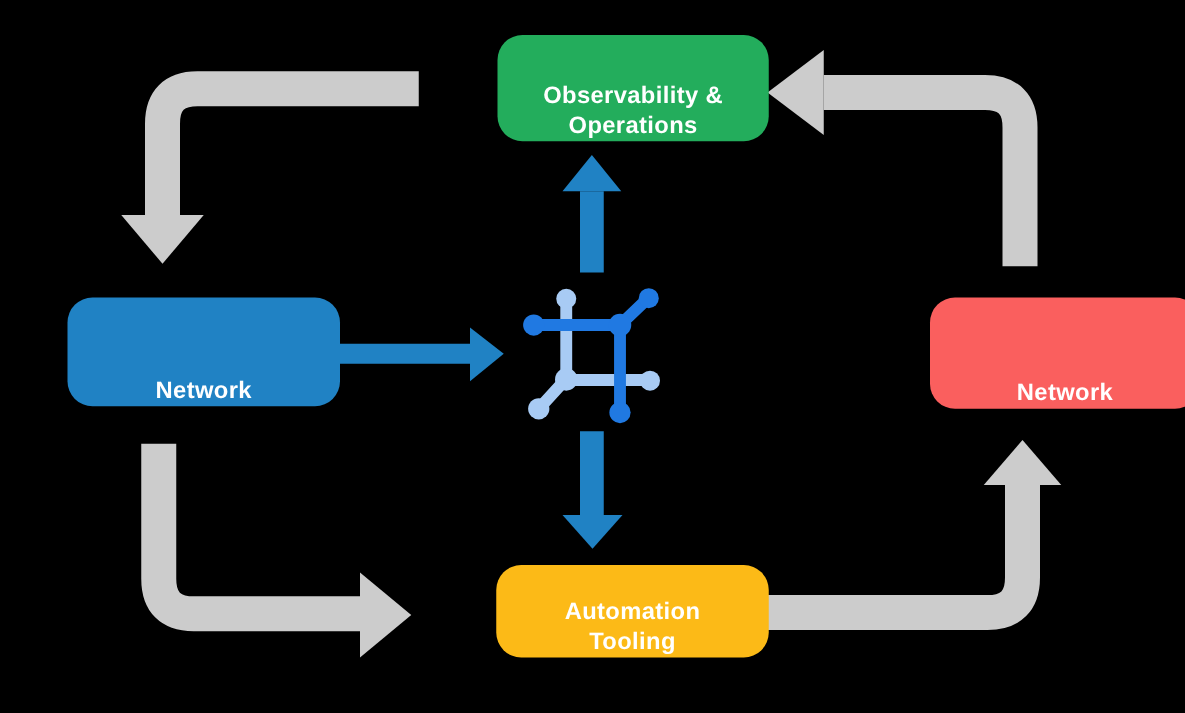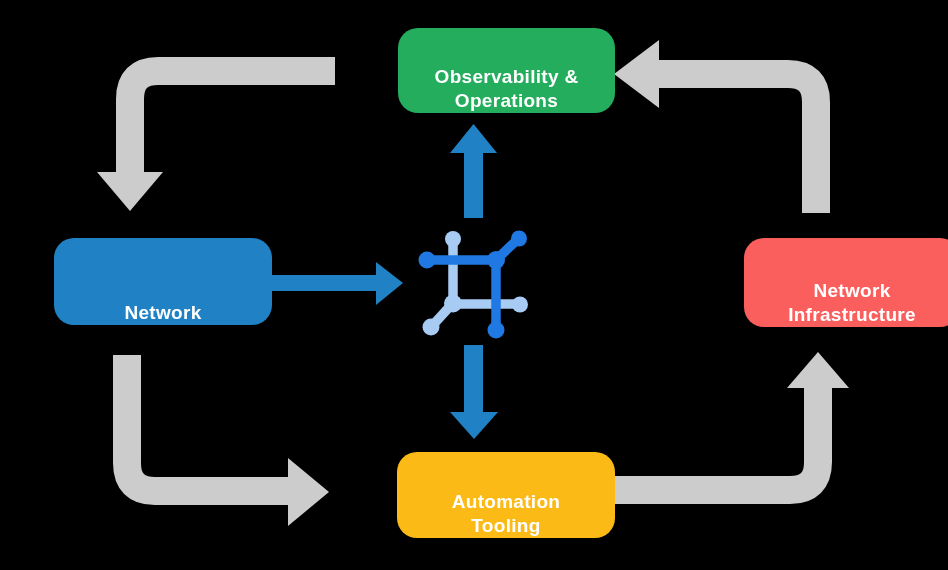--- a/index.html
+++ b/index.html
@@ -20,21 +20,21 @@
   .i-dark-dot{fill:var(--icon-dark);}
   .node-box{
     position:absolute;border-radius:20px;
     display:flex;flex-direction:column;align-items:center;justify-content:flex-end;
     color:var(--text,#fff);font-size:19px;font-weight:600;letter-spacing:.3px;
     line-height:24px;text-align:center;margin-left:32px;
   }
   .box-observability{left:366px;top:28px;width:217px;height:85px;background:var(--observability);}
   .box-operations{left:22px;top:238px;width:218px;height:87px;background:var(--operations);}
   .box-infrastructure{left:712px;top:238px;width:216px;height:89px;background:var(--infrastructure);}
-  .box-automation{left:365px;top:452px;width:218px;height:86px;background:var(--automation);}
+  .box-automation{left:365px;top:452px;width:218px;height:74px;background:var(--automation);}
 </style>
 </head>
 <body>
 
 <div id="stage" style="--background: #000000; --text: #ffffff; --arrow-gray: #cccccc; --arrow-blue: #2082c4; --icon-dark: #2079e2; --icon-light: #a8cbf4; --observability: #23ad5c; --operations: #2082c4; --infrastructure: #fa5f5e; --automation: #fcba17;">
 
   <svg id="arrows-svg" width="948" height="570" viewBox="0 0 948 570">
 
     <g>
       <path class="g-stroke" d="M335,71 H158 Q130,71 130,99 V173"></path>
@@ -93,21 +93,20 @@
     <span>Observability &amp;</span>
     <span>Operations</span>
   </div>
 
   <div class="node-box box-operations">
     <span>Network</span>
   </div>
 
   <div class="node-box box-infrastructure">
     <span>Network</span>
-    <span>Infrastructure</span>
   </div>
 
   <div class="node-box box-automation">
     <span>Automation</span>
     <span>Tooling</span>
   </div>
 
 </div>
 
 </body></html>

